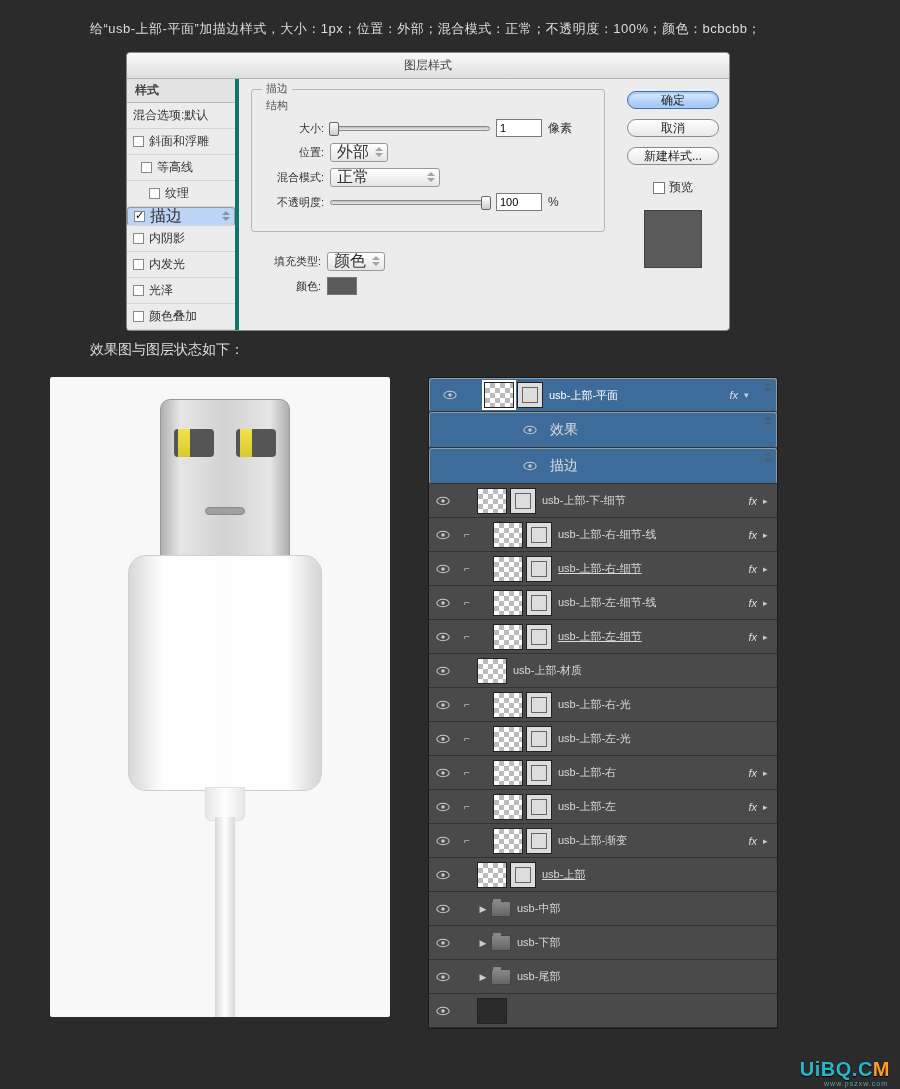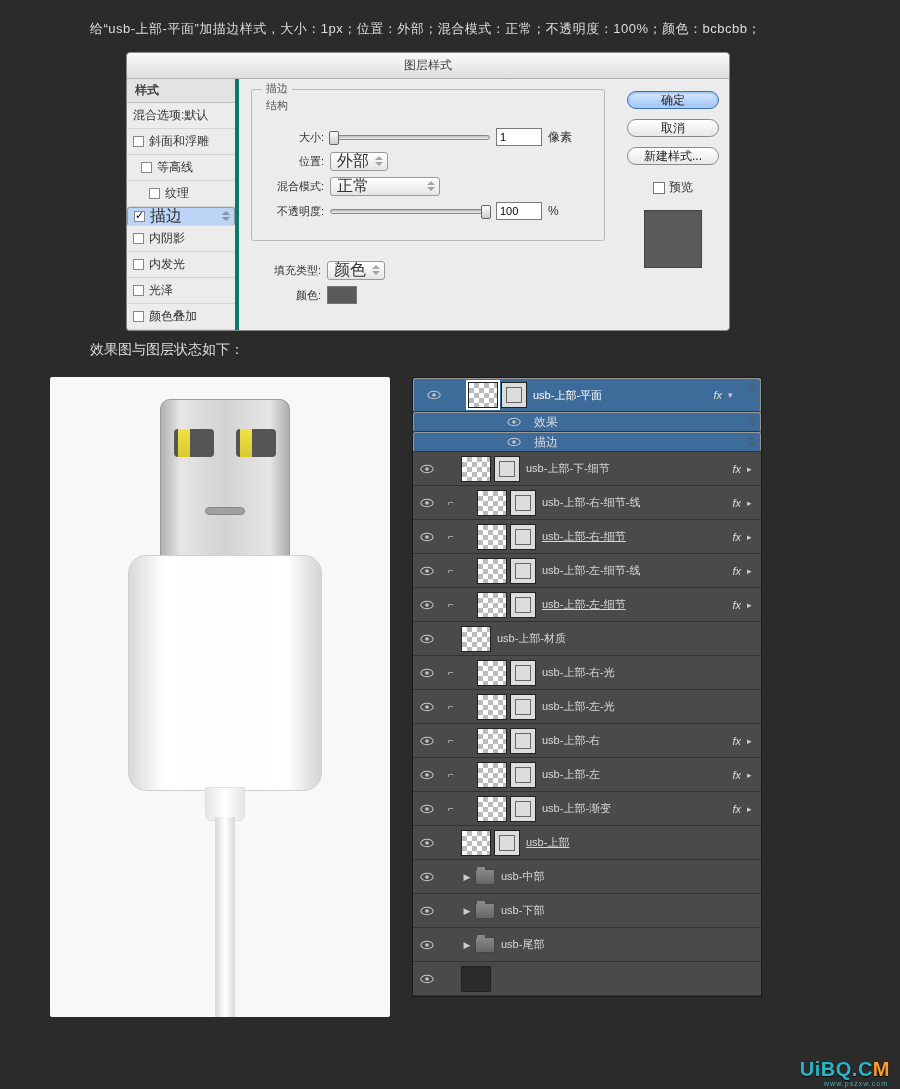--- a/index.html
+++ b/index.html
@@ -26,37 +26,37 @@
 .numin{width:46px;height:18px;border:1px solid #7a7a7a;background:#fff;font-size:11px;padding:1px 3px;color:#000;}
 .sel{height:19px;border:1px solid #999;background:linear-gradient(#fff,#e5e5e5);border-radius:3px;font-size:16px;padding:0 18px 0 6px;color:#333;position:relative;display:inline-flex;align-items:center;}
 .sel:after{content:"";position:absolute;right:4px;top:3px;width:8px;height:10px;background:linear-gradient(#555,#555);clip-path:polygon(0 40%,100% 40%,50% 0,0 40%,0 60%,100% 60%,50% 100%,0 60%);opacity:.5;}
 .swatch{width:30px;height:18px;border:1px solid #777;background:#5a5a5a;}
 .right-col{width:112px;padding:12px 10px;display:flex;flex-direction:column;gap:10px;align-items:center;}
 .btn{width:92px;height:18px;border:1px solid #8a8a8a;border-radius:11px;background:linear-gradient(#fff,#e8e8e8);font-size:12px;color:#222;display:flex;align-items:center;justify-content:center;}
 .btn.primary{border:1px solid #3a6fb5;background:linear-gradient(#dcebff,#9dc2f5);box-shadow:0 0 0 2px #a9cdf5 inset;}
 .pv-row{display:flex;align-items:center;gap:4px;margin-top:4px;}
 .pv-box{width:58px;height:58px;border:1px solid #444;background:#5a5a5a;margin-top:4px;}
 
-.result{display:flex;padding:0 50px;gap:22px;}
+.result{display:flex;padding:0 50px;gap:38px;}
 .preview{width:340px;height:640px;background:#f8f8f8;border-radius:2px;position:relative;overflow:hidden;}
 
 .metal{position:absolute;left:110px;top:22px;width:130px;height:160px;background:linear-gradient(90deg,#b0b0b0,#e6e6e6 15%,#d2d2d2 50%,#e6e6e6 85%,#adadad);border-radius:10px 10px 2px 2px;border:1px solid #999;}
 .hole{position:absolute;width:40px;height:28px;background:#555;border-radius:4px;top:52px;}
 .hole.l{left:124px;}
 .hole.r{left:186px;}
 .hole.l:before,.hole.r:before{content:"";position:absolute;left:4px;top:0;width:12px;height:28px;background:linear-gradient(#f2e24a,#d8c930);}
 .slit{position:absolute;left:155px;top:130px;width:40px;height:8px;background:#a0a0a0;border-radius:4px;border:1px solid #888;}
 .plastic{position:absolute;left:78px;top:178px;width:194px;height:236px;background:linear-gradient(90deg,#d8d8d8,#ffffff 18%,#fdfdfd 50%,#ffffff 82%,#d5d5d5);border-radius:18px;border:1px solid #d0d0d0;}
 .relief{position:absolute;left:155px;top:410px;width:40px;height:34px;background:linear-gradient(90deg,#e6e6e6,#fff 50%,#e6e6e6);border-radius:0 0 6px 6px;border:1px solid #e0e0e0;}
 .cable{position:absolute;left:165px;top:440px;width:20px;height:300px;background:linear-gradient(90deg,#d8d8d8,#ffffff 50%,#d8d8d8);}
 
 .layers{width:350px;background:#4a4a4a;border:1px solid #1a1a1a;position:relative;align-self:flex-start;}
 .lrow{display:flex;align-items:center;height:34px;border-bottom:1px solid #333;background:#4a4a4a;color:#d8d8d8;font-size:11px;position:relative;}
 .lrow.sel{background:#3d6b9a;color:#fff;}
-.lrow.sub{height:20px;padding-left:86px;font-size:12px;color:#ddd;background:#4a4a4a;}
+.lrow.sub{height:36px;padding-left:86px;font-size:14px;color:#ddd;background:#4a4a4a;}
 .lrow.sub.sel{background:#3d6b9a;}
 .lrow .eye{width:28px;display:flex;justify-content:center;color:#c8c8c8;}
 .lrow .eye svg{width:14px;height:10px;}
 .lrow .link{width:20px;display:flex;justify-content:center;font-size:10px;color:#bbb;}
 .lrow .ind{width:0;}
 .lrow .ind.d1{width:16px;}
 .lrow .thumb{width:30px;height:26px;border:1px solid #222;background:repeating-conic-gradient(#bbb 0 25%,#fff 0 50%) 0 0/10px 10px;position:relative;flex-shrink:0;}
 .lrow .thumb.last{background:#2b2b2b;}
 .lrow .thumb.selthumb{outline:2px solid #fff;outline-offset:0;}
 .lrow .mask{width:26px;height:26px;border:1px solid #222;background:#ddd;margin-left:3px;position:relative;flex-shrink:0;}
@@ -116,21 +116,21 @@
           <span>光泽</span>
         </div>
       <div class="row">
           <span class="cb"></span>
           <span>颜色叠加</span>
         </div>
     </div>
     <div class="mid-col">
       <div class="group">
         <span class="lg">描边</span>
-        <div style="font-size:11px;color:#555;margin:-2px 0 15px 4px;">结构</div>
+        <div style="font-size:11px;color:#555;margin:-2px 0 6px 4px;">结构</div>
         <div class="frow">
           <span class="lbl">大小:</span>
           <div class="slider">
               <div class="kn" style="left:-2px"></div>
             </div>
           <input class="numin" value="1" style="">
           <span>像素</span>
         </div>
         <div class="frow">
           <span class="lbl">位置:</span>

